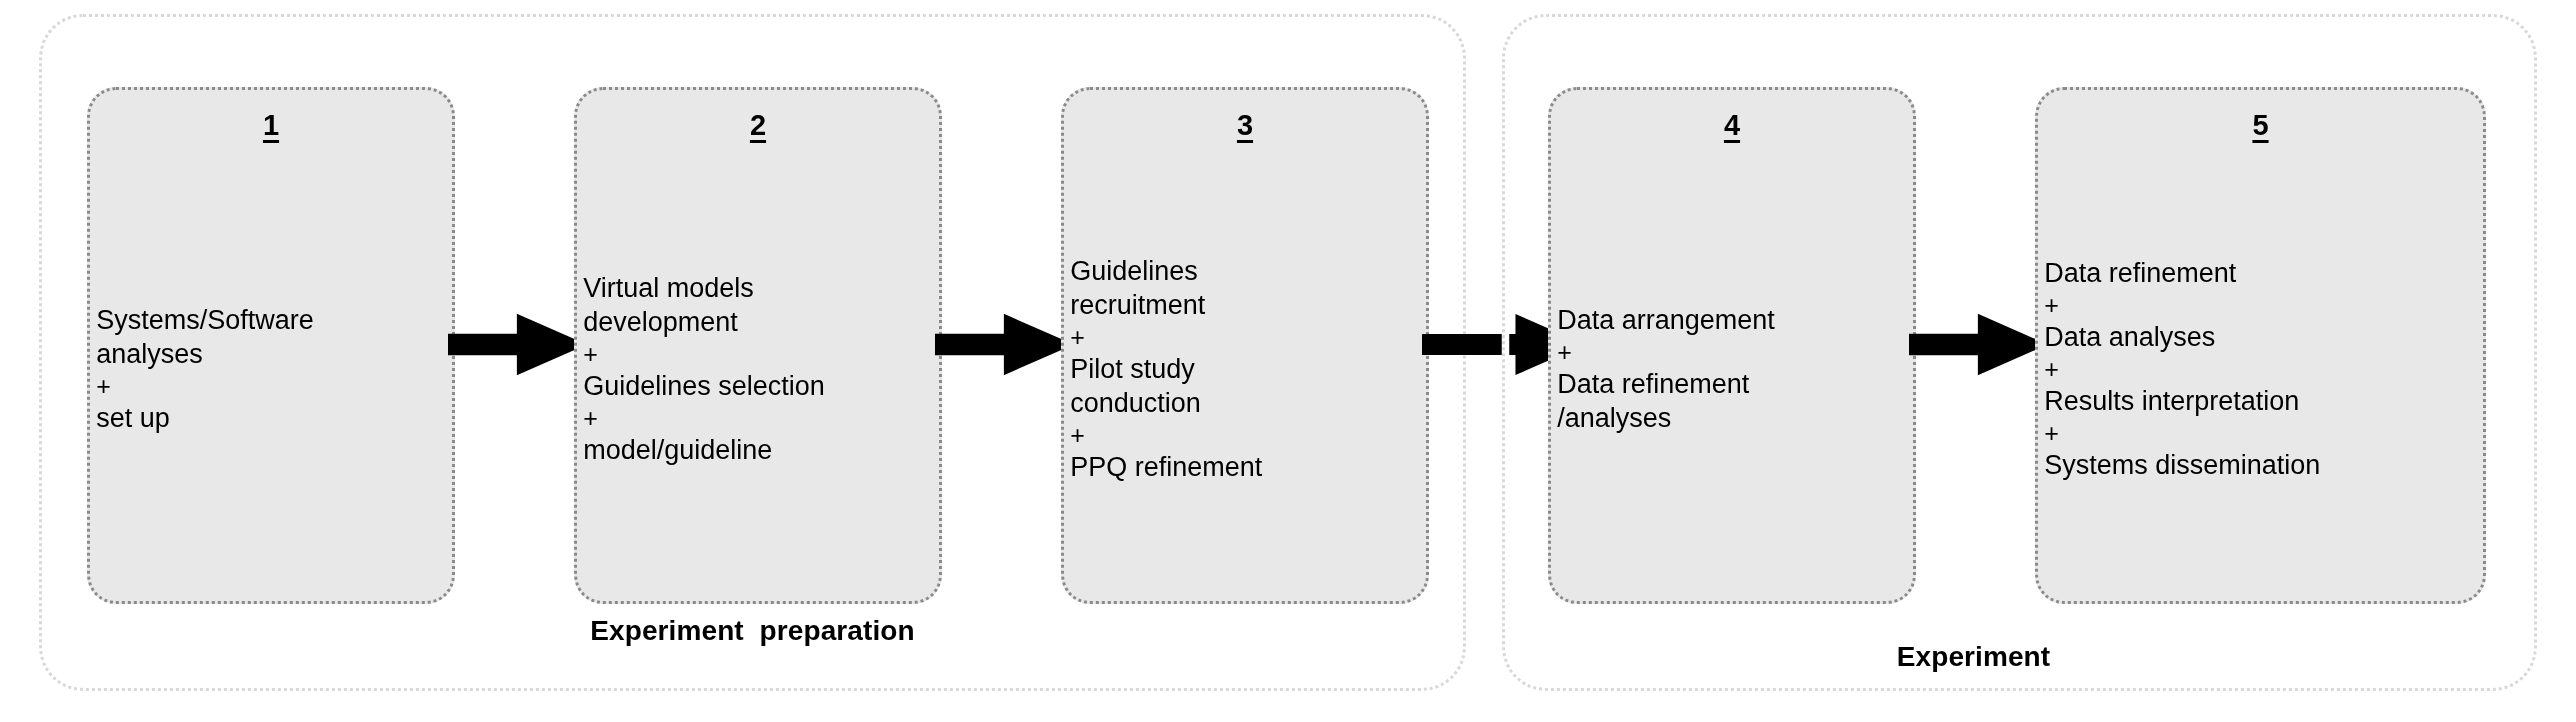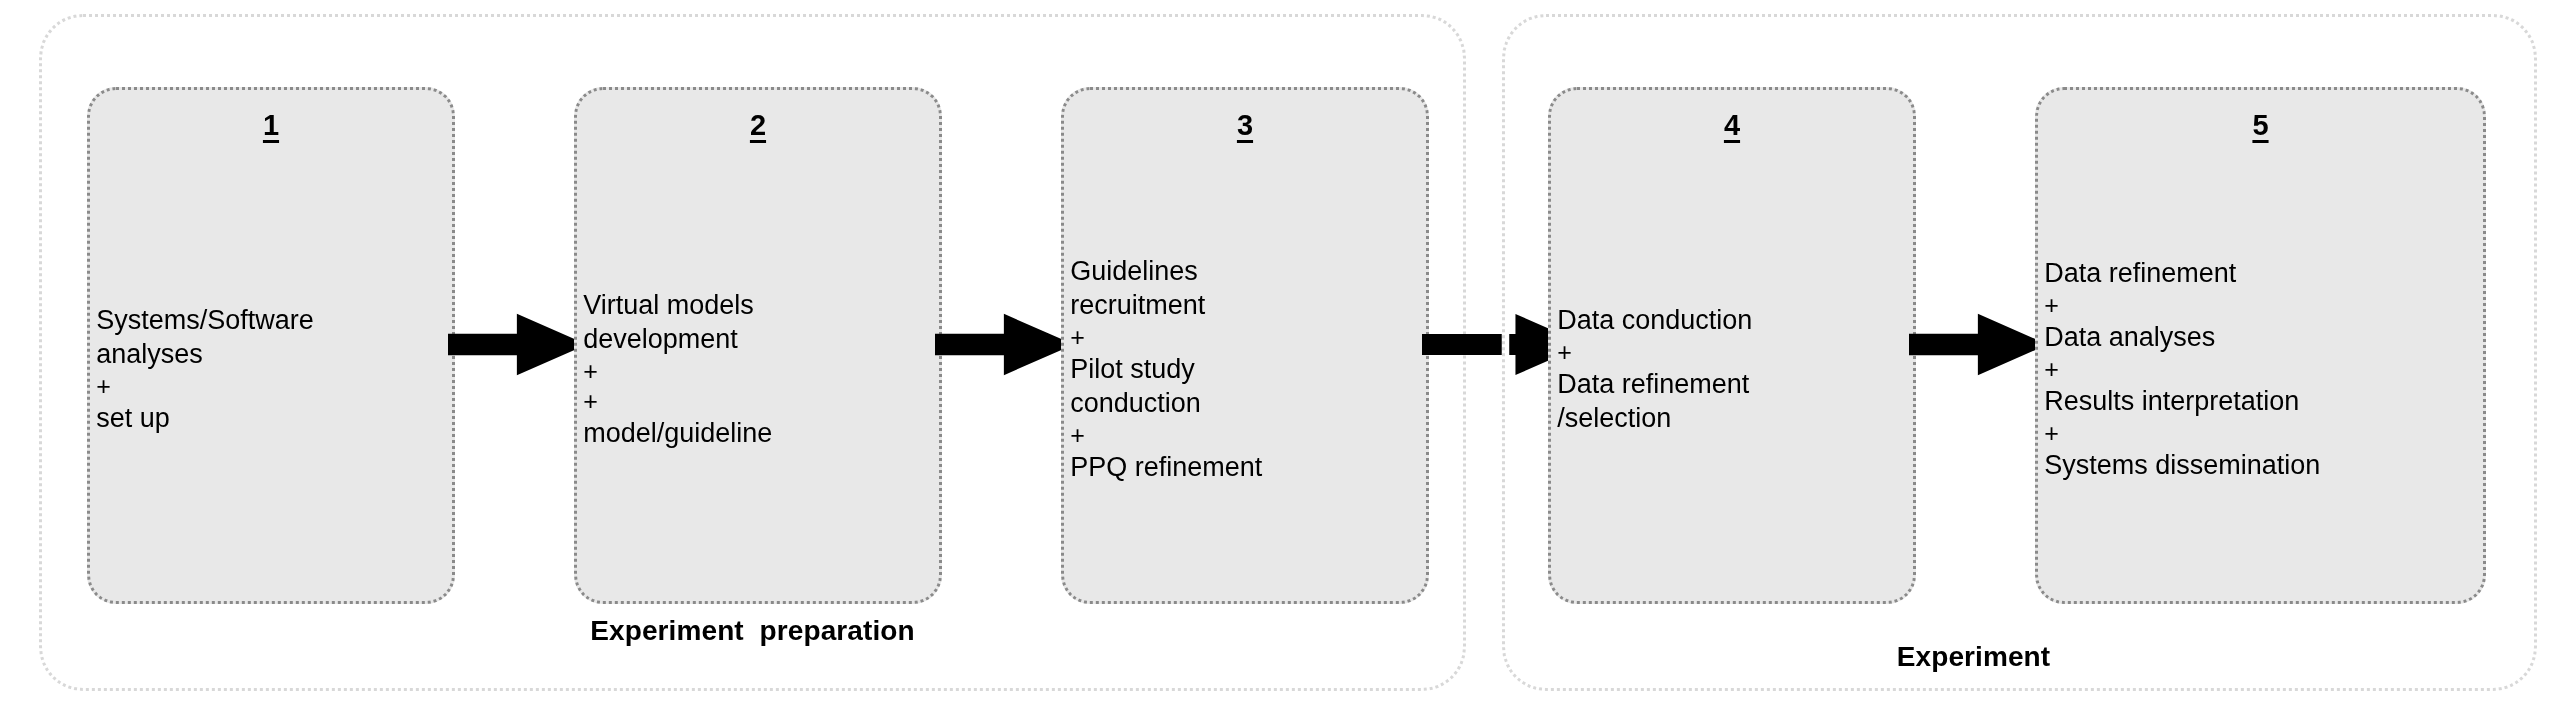--- a/index.html
+++ b/index.html
@@ -117,20 +117,21 @@
   <svg class="arrow" style="left:448px; top:310px;" width="144" height="69" viewBox="0 0 230 110">
     <path d="M0,38 L110,38 L110,6 L222,55 L110,104 L110,72 L0,72 Z" fill="#000000"></path>
   </svg>
 
   <div class="step" style="left:574px; top:87px; width:368px; height:517px;">
     <div class="step-number">2</div>
     <div class="step-body">
       <div class="step-line">Virtual models</div>
       <div class="step-line">development</div>
       <div class="step-line plus">+</div>
+      <div class="step-line">Guidelines selection</div>
       <div class="step-line plus">+</div>
       <div class="step-line">model/guideline</div>
     </div>
   </div>
 
   <svg class="arrow" style="left:935px; top:310px;" width="144" height="69" viewBox="0 0 230 110">
     <path d="M0,38 L110,38 L110,6 L222,55 L110,104 L110,72 L0,72 Z" fill="#000000"></path>
   </svg>
 
   <div class="step" style="left:1061px; top:87px; width:368px; height:517px;">
@@ -147,24 +148,24 @@
   </div>
 
   <svg class="arrow" style="left:1422px; top:310px;" width="162" height="69" viewBox="0 0 260 110">
     <path d="M0,38 L128,38 L128,72 L0,72 Z" fill="#000000"></path>
     <path d="M140,38 L150,38 L150,6 L262,55 L150,104 L150,72 L140,72 Z" fill="#000000"></path>
   </svg>
 
   <div class="step" style="left:1548px; top:87px; width:368px; height:517px;">
     <div class="step-number">4</div>
     <div class="step-body">
-      <div class="step-line">Data conduction</div>
+      <div class="step-line">Data arrangement</div>
       <div class="step-line plus">+</div>
       <div class="step-line">Data refinement</div>
-      <div class="step-line">/selection</div>
+      <div class="step-line">/analyses</div>
     </div>
   </div>
 
   <svg class="arrow" style="left:1909px; top:310px;" width="144" height="69" viewBox="0 0 230 110">
     <path d="M0,38 L110,38 L110,6 L222,55 L110,104 L110,72 L0,72 Z" fill="#000000"></path>
   </svg>
 
   <div class="step" style="left:2035px; top:87px; width:451px; height:517px;">
     <div class="step-number">5</div>
     <div class="step-body">

